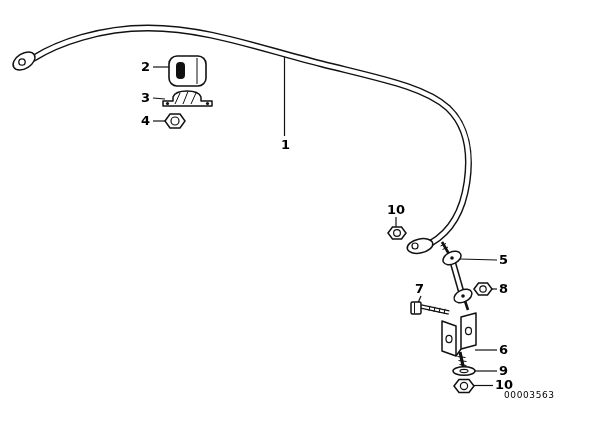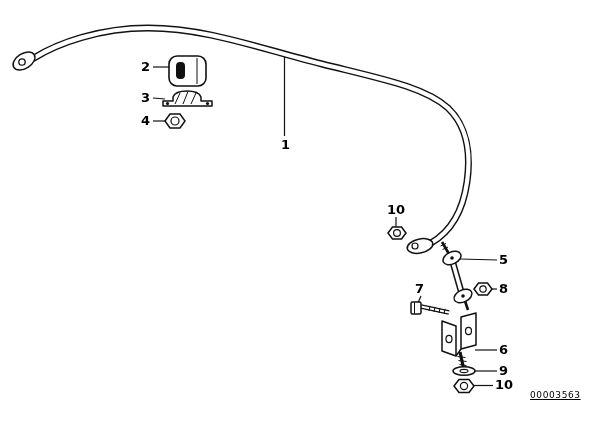--- a/index.html
+++ b/index.html
@@ -148,15 +148,15 @@
   <div class="callout" style="left:141px; top:114px;">4</div>
   <div class="callout" style="left:281px; top:138px;">1</div>
   <div class="callout" style="left:387px; top:203px;">10</div>
   <div class="callout" style="left:499px; top:253px;">5</div>
   <div class="callout" style="left:499px; top:282px;">8</div>
   <div class="callout" style="left:415px; top:282px;">7</div>
   <div class="callout" style="left:499px; top:343px;">6</div>
   <div class="callout" style="left:499px; top:364px;">9</div>
   <div class="callout" style="left:495px; top:378px;">10</div>
 
-  <div class="drawing-number" style="left:530px; top:390px;text-decoration:underline;">00003563</div>
+  <div class="drawing-number" style="left:504px; top:390px;">00003563</div>
 
 </div>
 
 </body></html>

